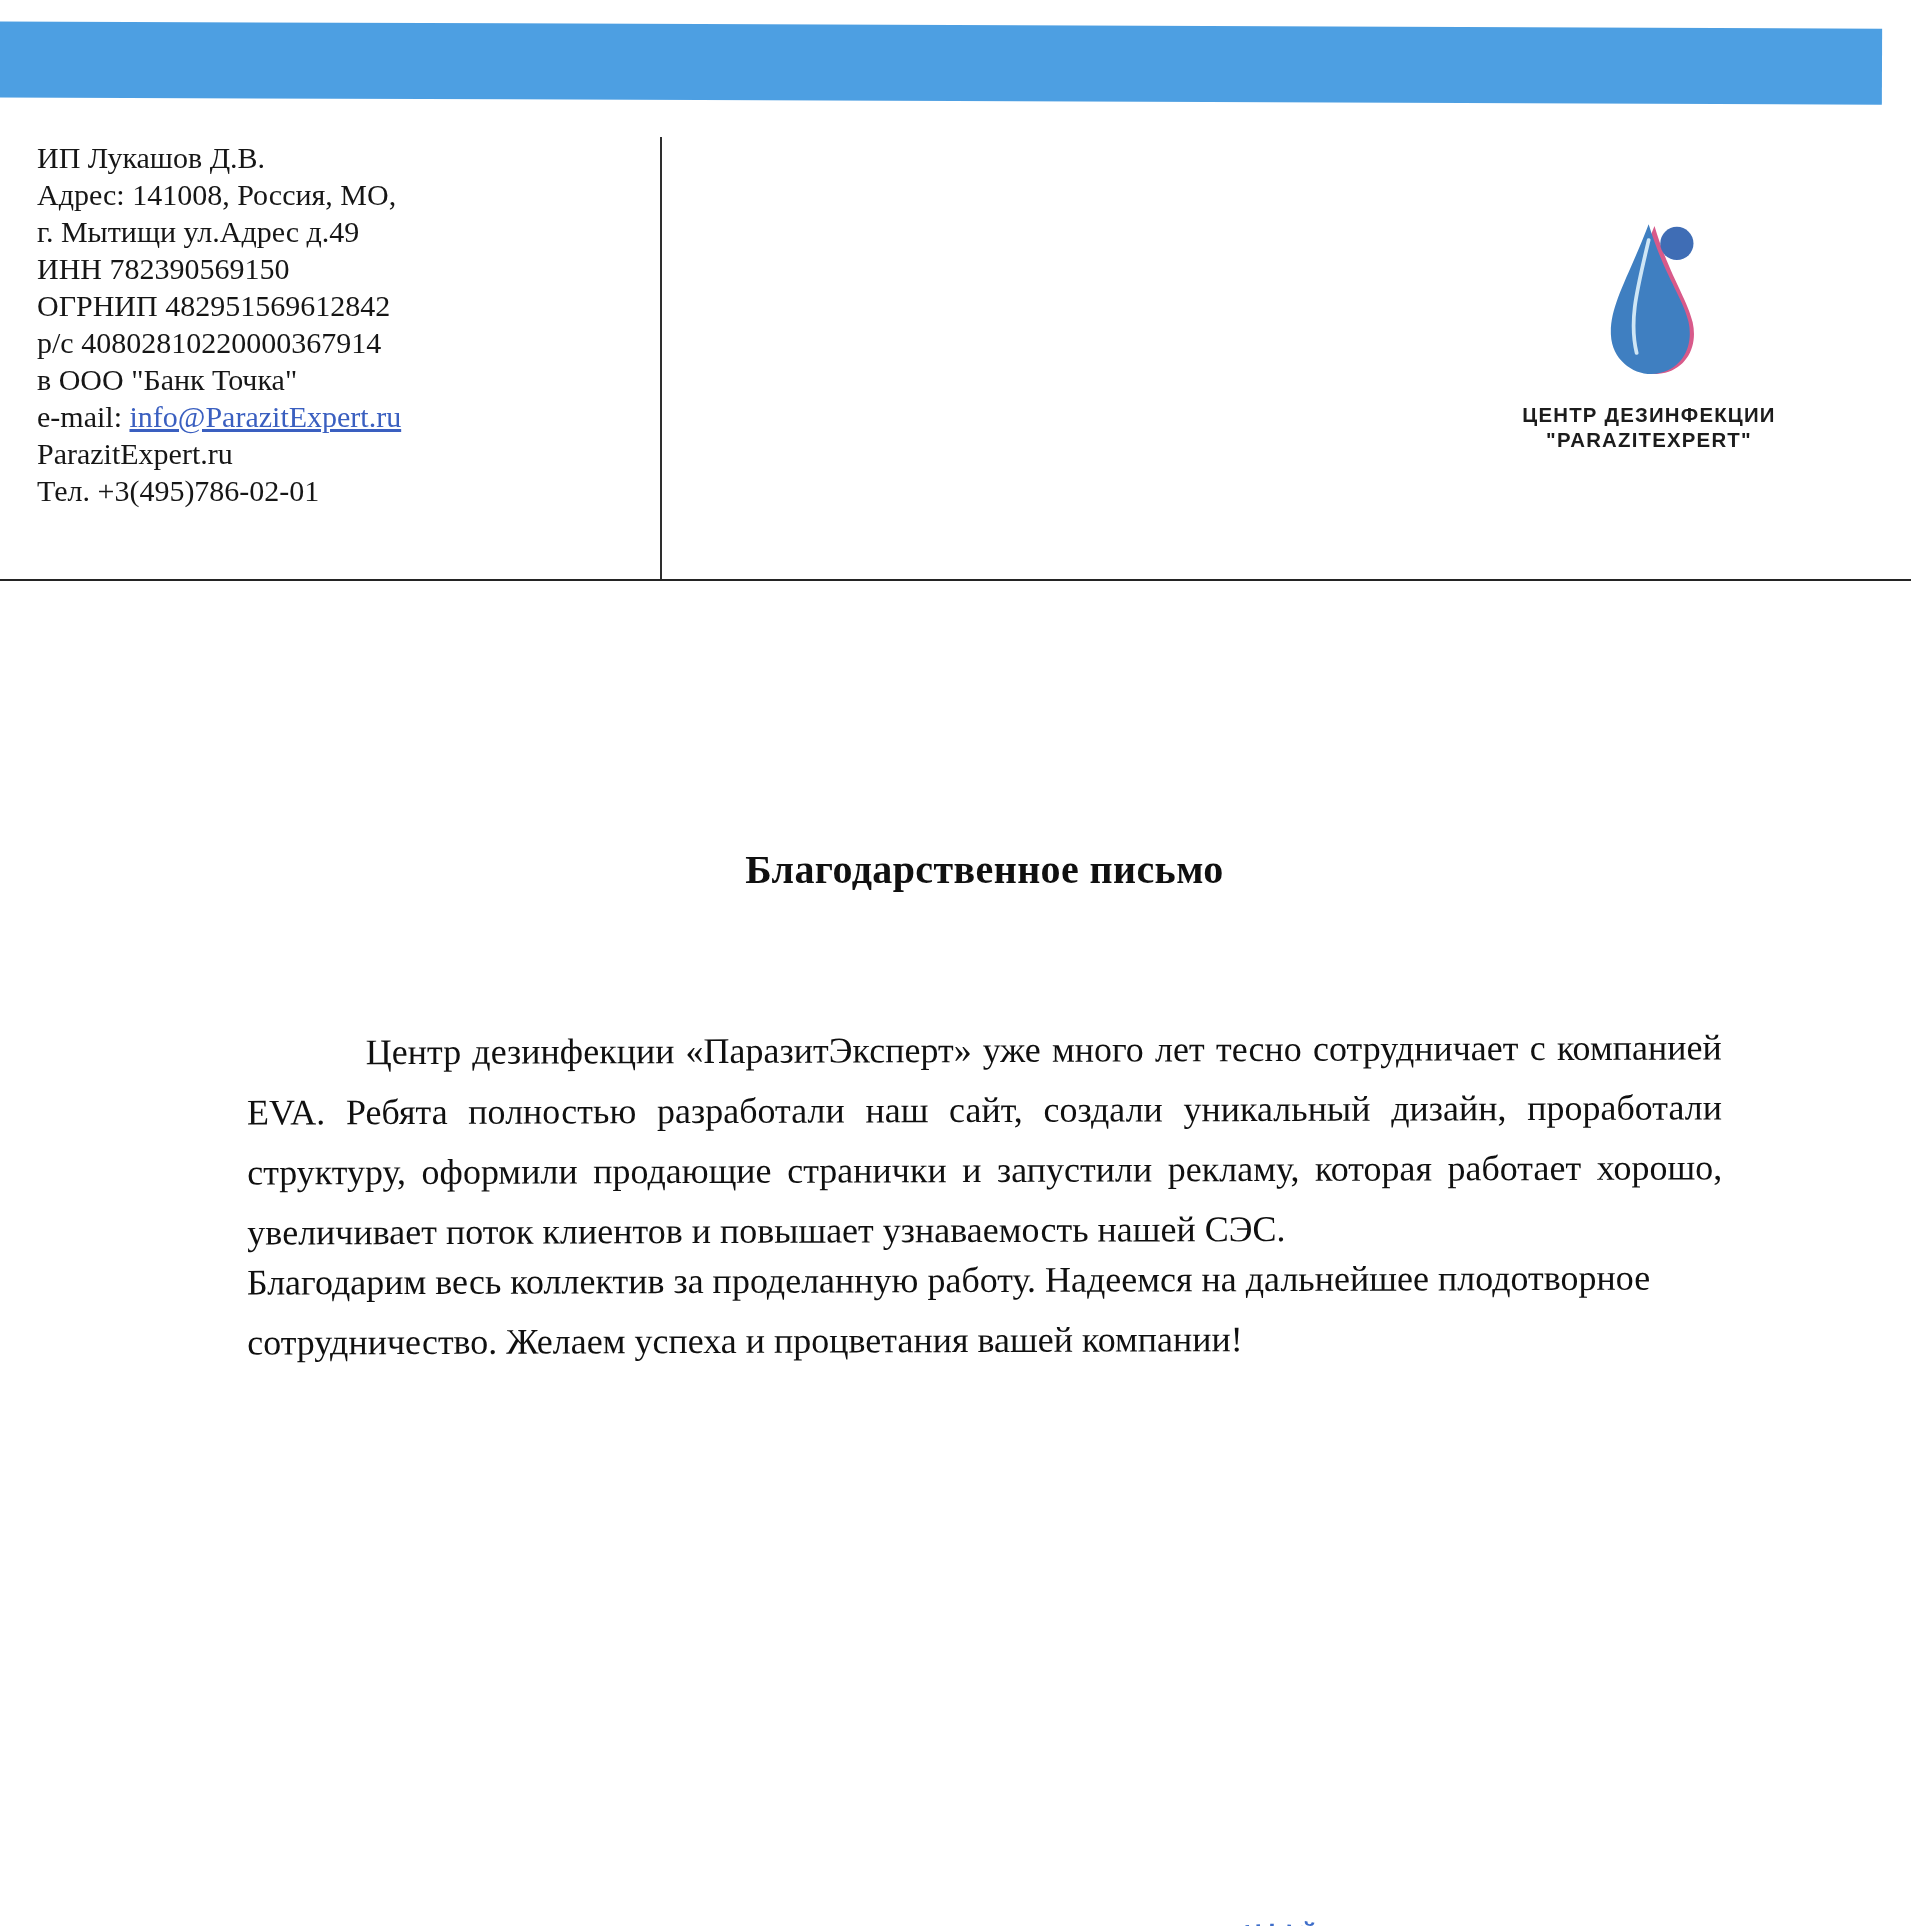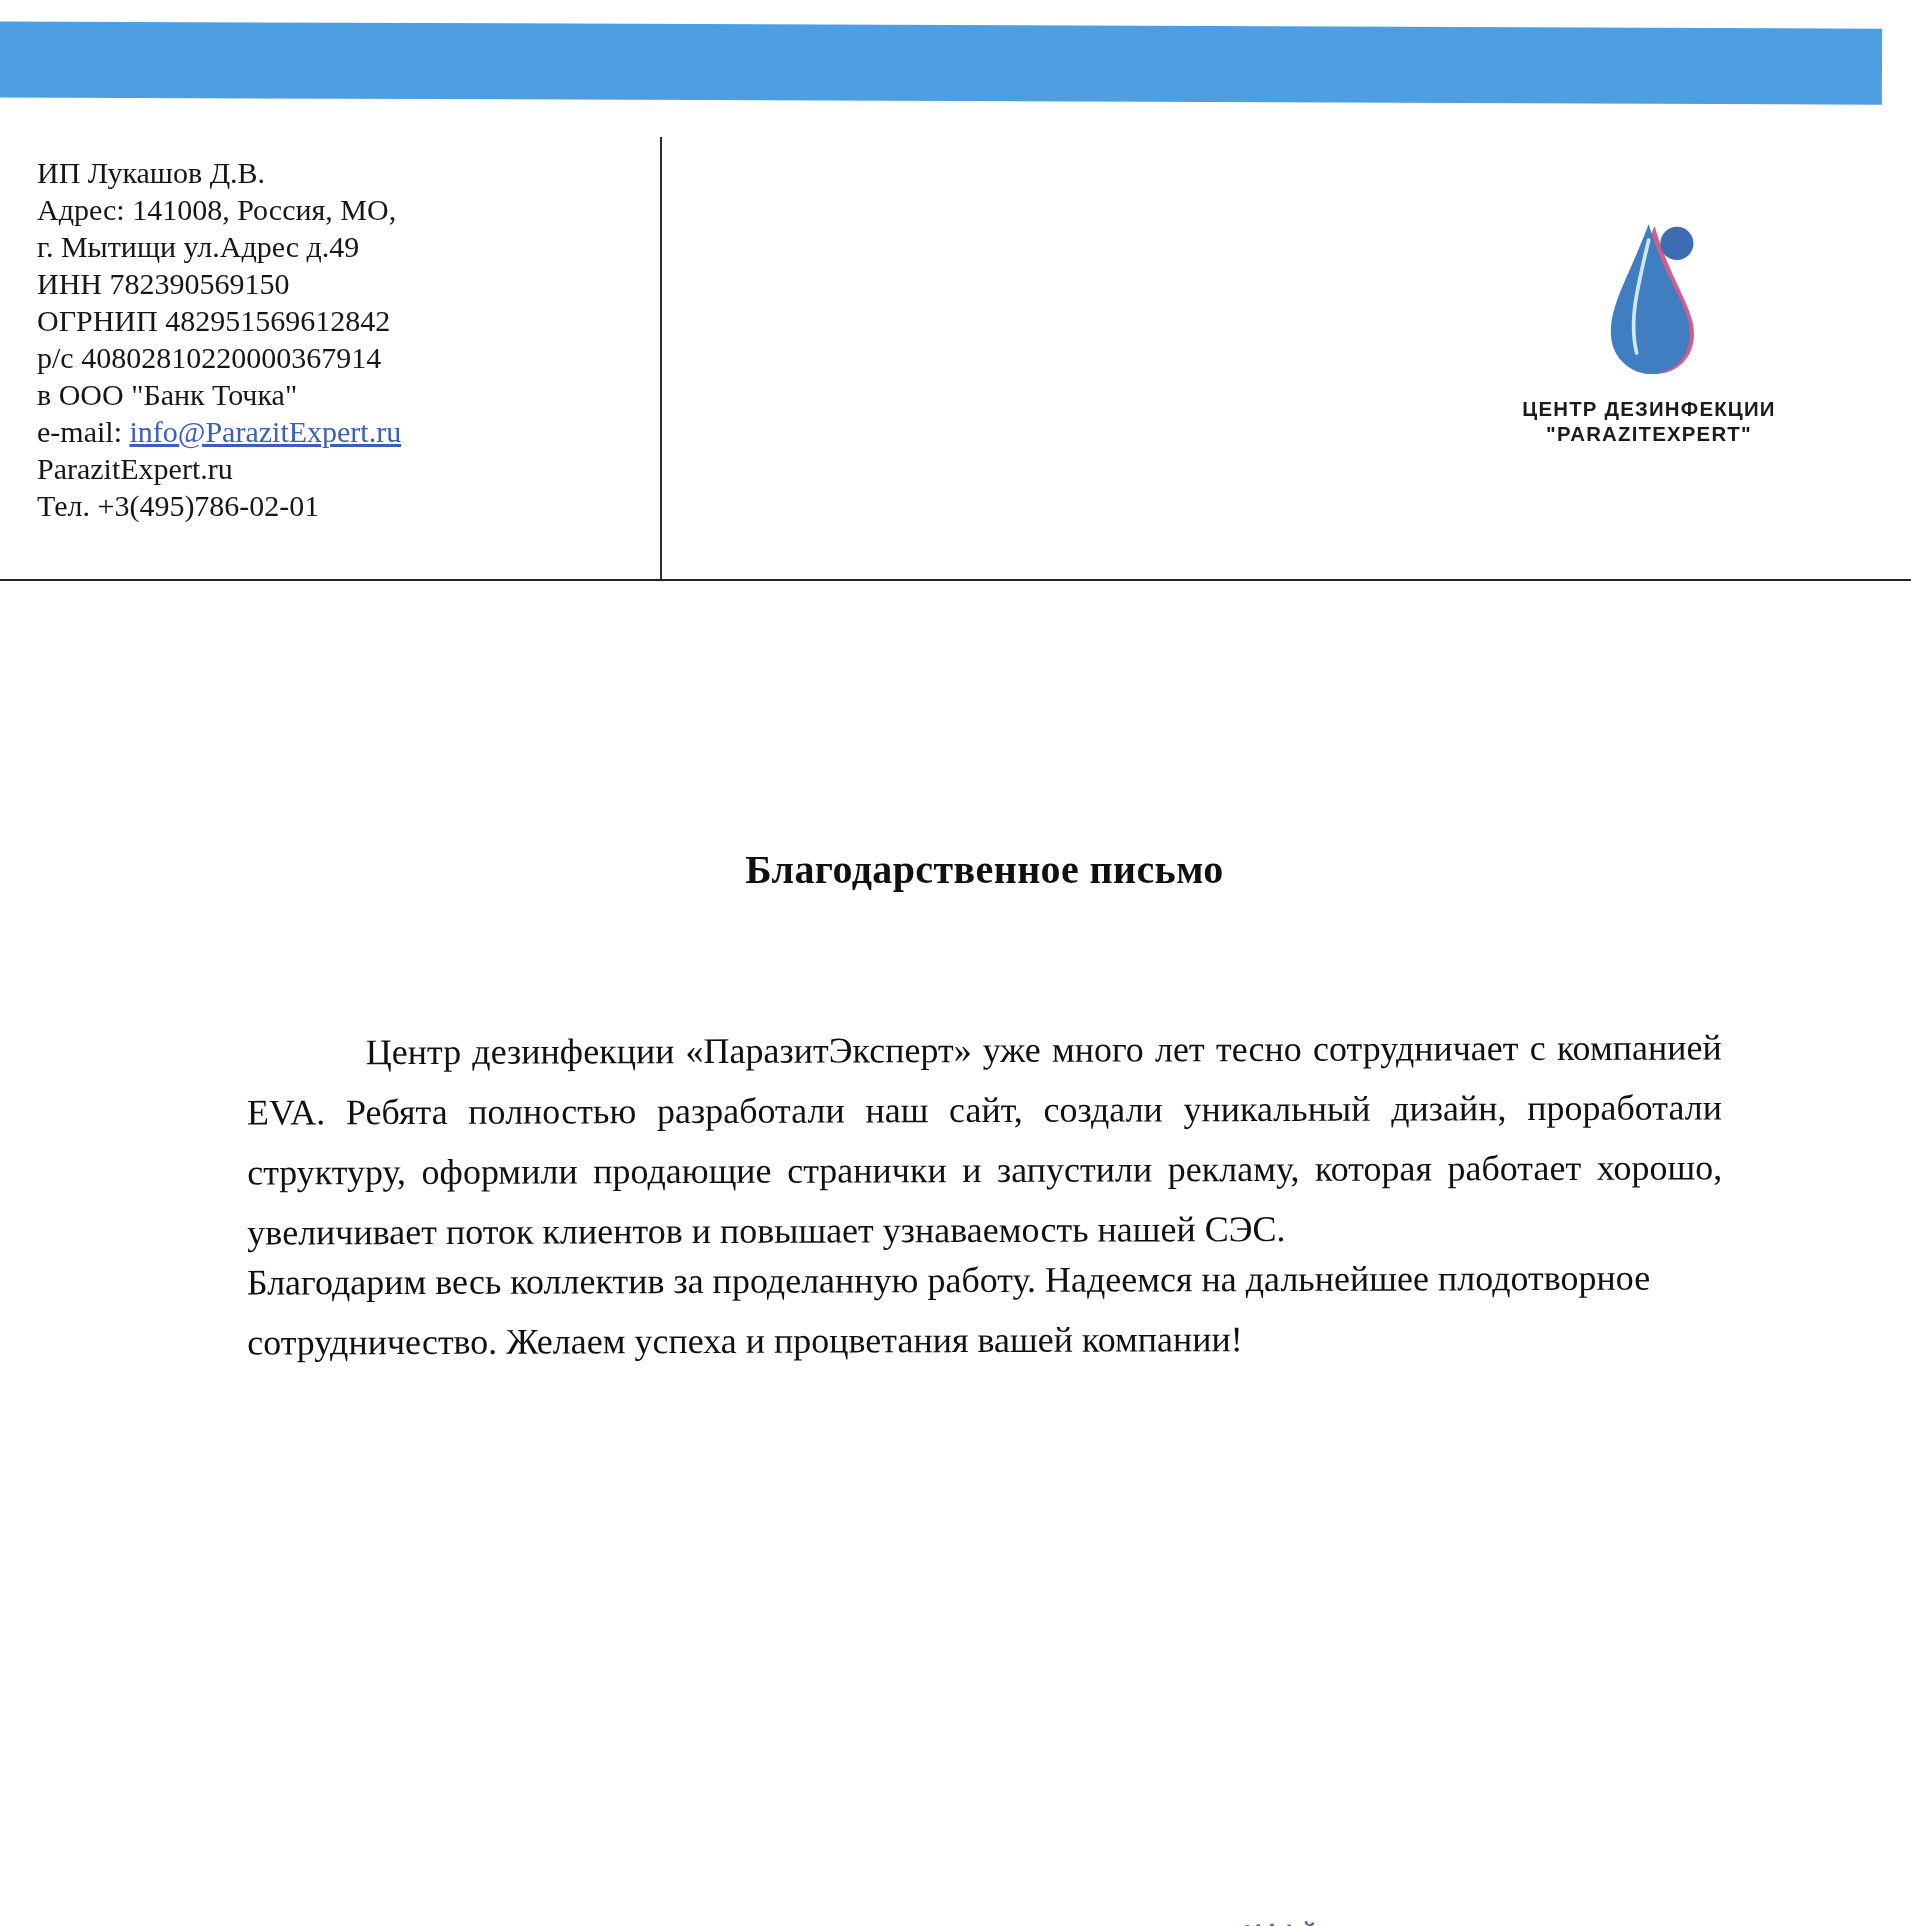--- a/index.html
+++ b/index.html
@@ -2,31 +2,31 @@
 <html style="font-size:6.2px"><head>
 <meta charset="utf-8">
 <style>
   html,body{margin:0;padding:0;background:#e8e8e8;}
   #page{position:relative;width:1911px;height:2702px;background:#ffffff;overflow:hidden;
         font-family:"Liberation Serif", serif;color:#141414;}
   
   .topbar{position:absolute;left:-9.2px;top:25.4px;width:1891px;height:76px;background:#4d9fe2;
           transform:rotate(0.22deg);}
   
-  .header-block{position:absolute;left:37px;top:154px;font-size:30px;line-height:37px;color:#161616;}
+  .header-block{position:absolute;left:37px;top:139px;font-size:30px;line-height:37px;color:#161616;}
   .header-block .line{display:block;white-space:nowrap;}
   .email-row{white-space:nowrap;}
   .email-link{color:#3a5fc0;text-decoration:underline;text-align:center;}
   .vdiv{position:absolute;left:660px;top:137px;width:1.5px;height:443px;background:#2e2e2e;}
   .hdiv{position:absolute;left:0px;top:579px;width:1911px;height:1.5px;background:#242424;}
   
   .brand{position:absolute;left:1495px;top:216px;width:308px;text-align:center;
          font-family:"Liberation Sans", sans-serif;}
   .brand-mark{display:inline-block;}
-  .brand-name{margin-top:14px;font-size:20.4px;font-weight:bold;line-height:25.4px;letter-spacing:1.2px;color:#1c1c1c;}
+  .brand-name{margin-top:20px;font-size:20.4px;font-weight:bold;line-height:25.4px;letter-spacing:1.2px;color:#1c1c1c;}
   
   .letter-title{position:absolute;left:247px;top:846px;width:1475px;text-align:center;
                 font-size:40px;font-weight:bold;letter-spacing:0.4px;color:#101010;}
   .para{position:absolute;left:247px;width:1475px;font-size:36px;line-height:60px;color:#101010;
         transform:rotate(-0.2deg);}
   .para1{top:1020px;text-align:justify;text-indent:119px;}
   .para2{top:1250px;}
   
   .stamp-svg{position:absolute;left:917px;top:1901px;opacity:0.93;}
 </style>

